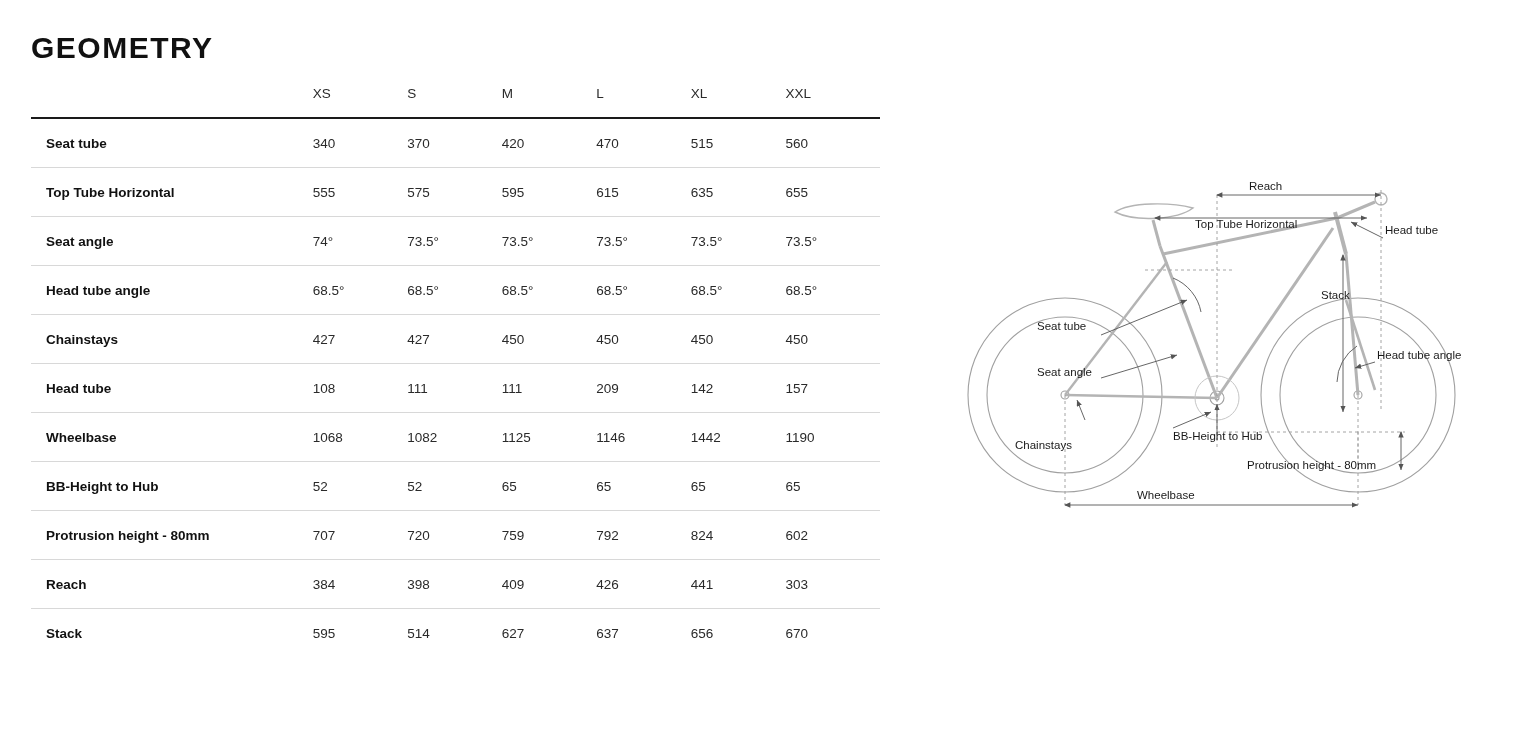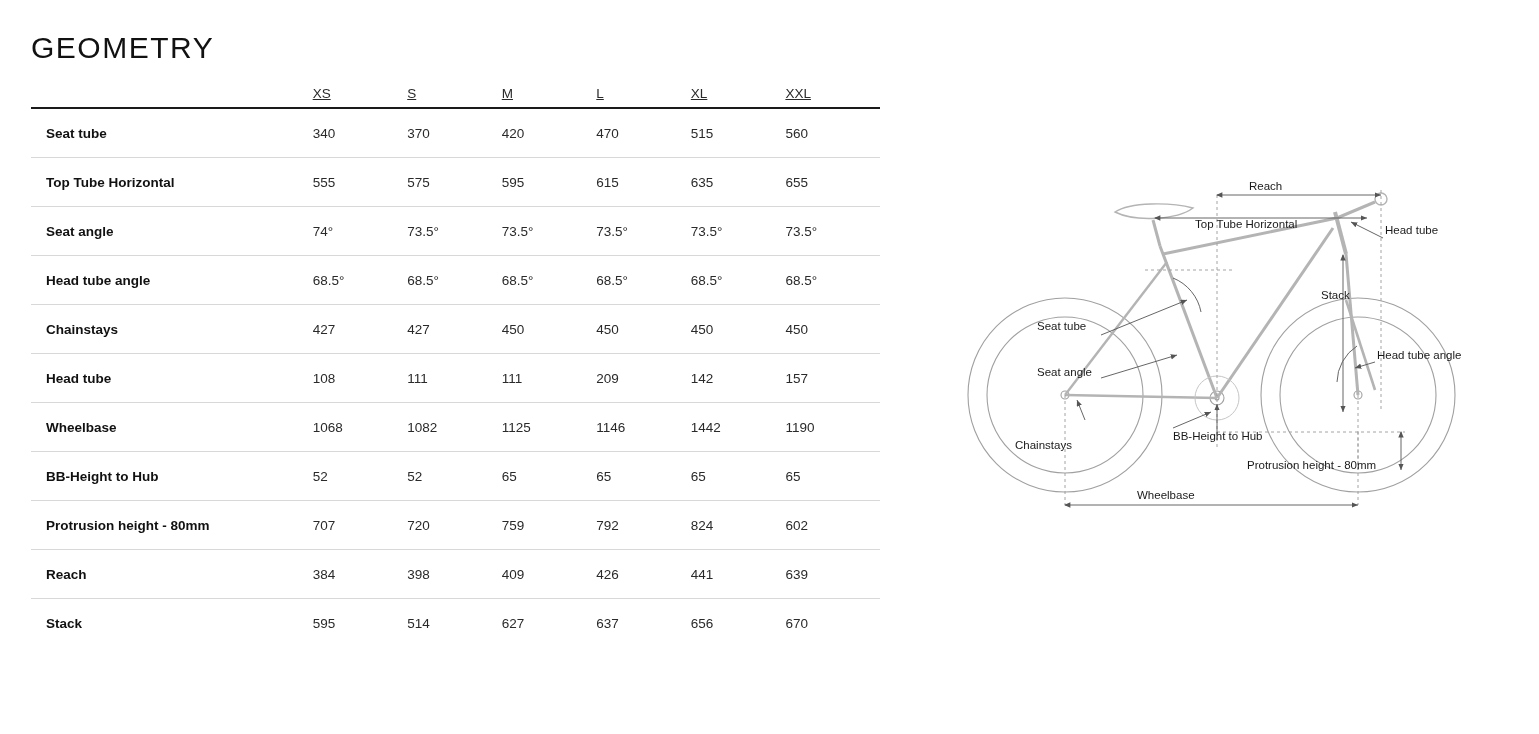--- a/index.html
+++ b/index.html
@@ -20,21 +20,21 @@
     width: 1539px;
     height: 734px;
   }
 
   
   #page-title {
     position: absolute;
     left: 31px;
     top: 31px;
     font-size: 30px;
-    font-weight: normal;
+    font-weight: bold;
     letter-spacing: 1.5px;
     color: #111111;
   }
 
   
   #geometry-table-wrap {
     position: absolute;
     left: 31px;
     top: 86px;
     width: 849px;
@@ -45,23 +45,22 @@
     table-layout: fixed;
   }
   table.geo col.label { width: 280px; }
   table.geo col.size  { width: 94px; }
 
   table.geo thead th {
     text-align: left;
     font-size: 13.5px;
     font-weight: normal;
     color: #2a2a2a;
-    padding: 0 0 6px 0;
+    padding: 0 0 16px 0;
     vertical-align: bottom;
-    text-decoration: underline;
   }
   table.geo thead tr {
     border-bottom: 2px solid #1a1a1a;
   }
   table.geo tbody td {
     font-size: 13.5px;
     color: #2a2a2a;
     padding: 17px 0 16px 0;
     border-bottom: 1px solid #d8d8d8;
     vertical-align: middle;
@@ -203,21 +202,21 @@
           <td>824</td>
           <td>602</td>
         </tr>
         <tr>
           <td class="rowlabel">Reach</td>
           <td>384</td>
           <td>398</td>
           <td>409</td>
           <td>426</td>
           <td>441</td>
-          <td>639</td>
+          <td>303</td>
         </tr>
         <tr>
           <td class="rowlabel">Stack</td>
           <td>595</td>
           <td>514</td>
           <td>627</td>
           <td>637</td>
           <td>656</td>
           <td>670</td>
         </tr>

